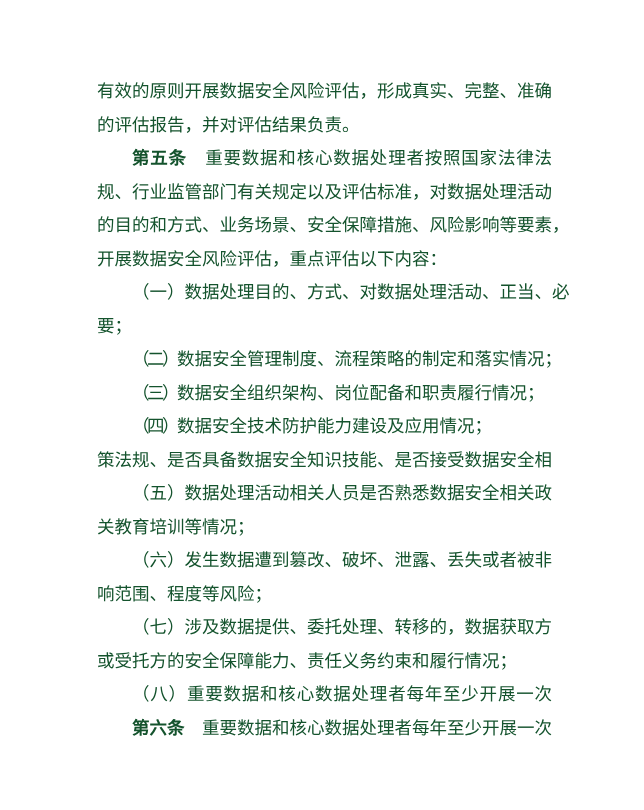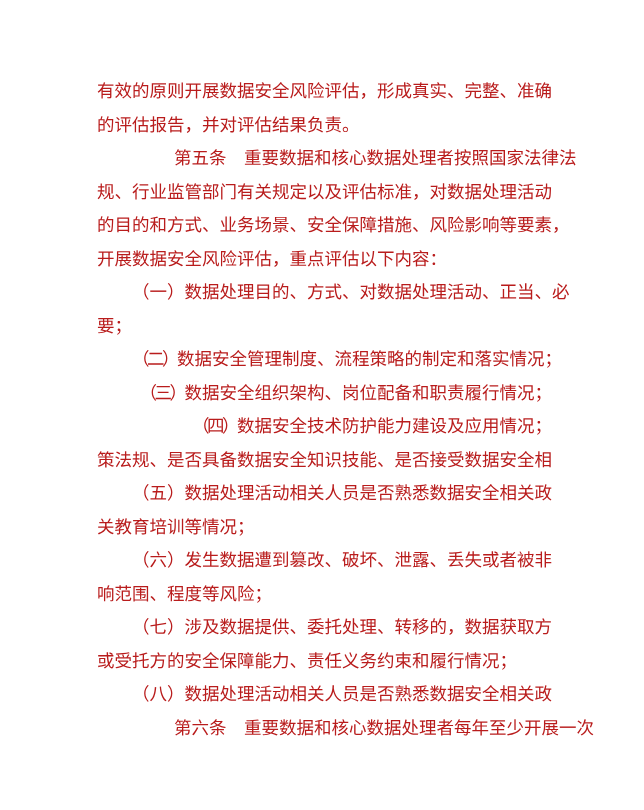--- a/index.html
+++ b/index.html
@@ -9,21 +9,21 @@
     height: 810px;
     background: #ffffff;
     overflow: hidden;
   }
   .page {
     position: relative;
     width: 518px;
     height: 810px;
     background: #ffffff;
     font-family: "DejaVu Serif", "Liberation Serif", serif;
-    color: #b91c1c;
+    color: #14532d;
   }
   .text-block {
     position: absolute;
     left: 97px;
     top: 75px;
     width: 455px;
   }
   .line {
     font-size: 17.5px;
     line-height: 33.5px;
@@ -31,25 +31,23 @@
     white-space: nowrap;
     letter-spacing: 0;
   }
   .line.fill {
     text-align: justify;
     text-align-last: justify;
     text-justify: inter-character;
   }
   .line.indent {
     text-indent: 35px;
-    text-align: right;
   }
   .article-no {
-    font-weight: 400;
-    margin-left: 42px;
+    font-weight: 700;
   }
   .mk {
     
     letter-spacing: -2.5px;
   }
 </style>
 </head>
 <body>
 
 <div class="page">
@@ -65,16 +63,16 @@
       <div class="line indent"><span class="mk">（二）</span>数据安全管理制度、流程策略的制定和落实情况；</div>
       <div class="line indent"><span class="mk">（三）</span>数据安全组织架构、岗位配备和职责履行情况；</div>
       <div class="line indent"><span class="mk">（四）</span>数据安全技术防护能力建设及应用情况；</div>
       <div class="line fill">策法规、是否具备数据安全知识技能、是否接受数据安全相</div>
       <div class="line indent fill">（五）数据处理活动相关人员是否熟悉数据安全相关政</div>
       <div class="line">关教育培训等情况；</div>
       <div class="line indent fill">（六）发生数据遭到篡改、破坏、泄露、丢失或者被非</div>
       <div class="line">响范围、程度等风险；</div>
       <div class="line indent fill">（七）涉及数据提供、委托处理、转移的，数据获取方</div>
       <div class="line">或受托方的安全保障能力、责任义务约束和履行情况；</div>
-      <div class="line indent fill">（八）数据处理活动相关人员是否熟悉数据安全相关政</div>
+      <div class="line indent fill">（八）重要数据和核心数据处理者每年至少开展一次</div>
       <div class="line indent fill"><span class="article-no">第六条</span>　重要数据和核心数据处理者每年至少开展一次</div>
     </div>
 </div>
 
 </body></html>

